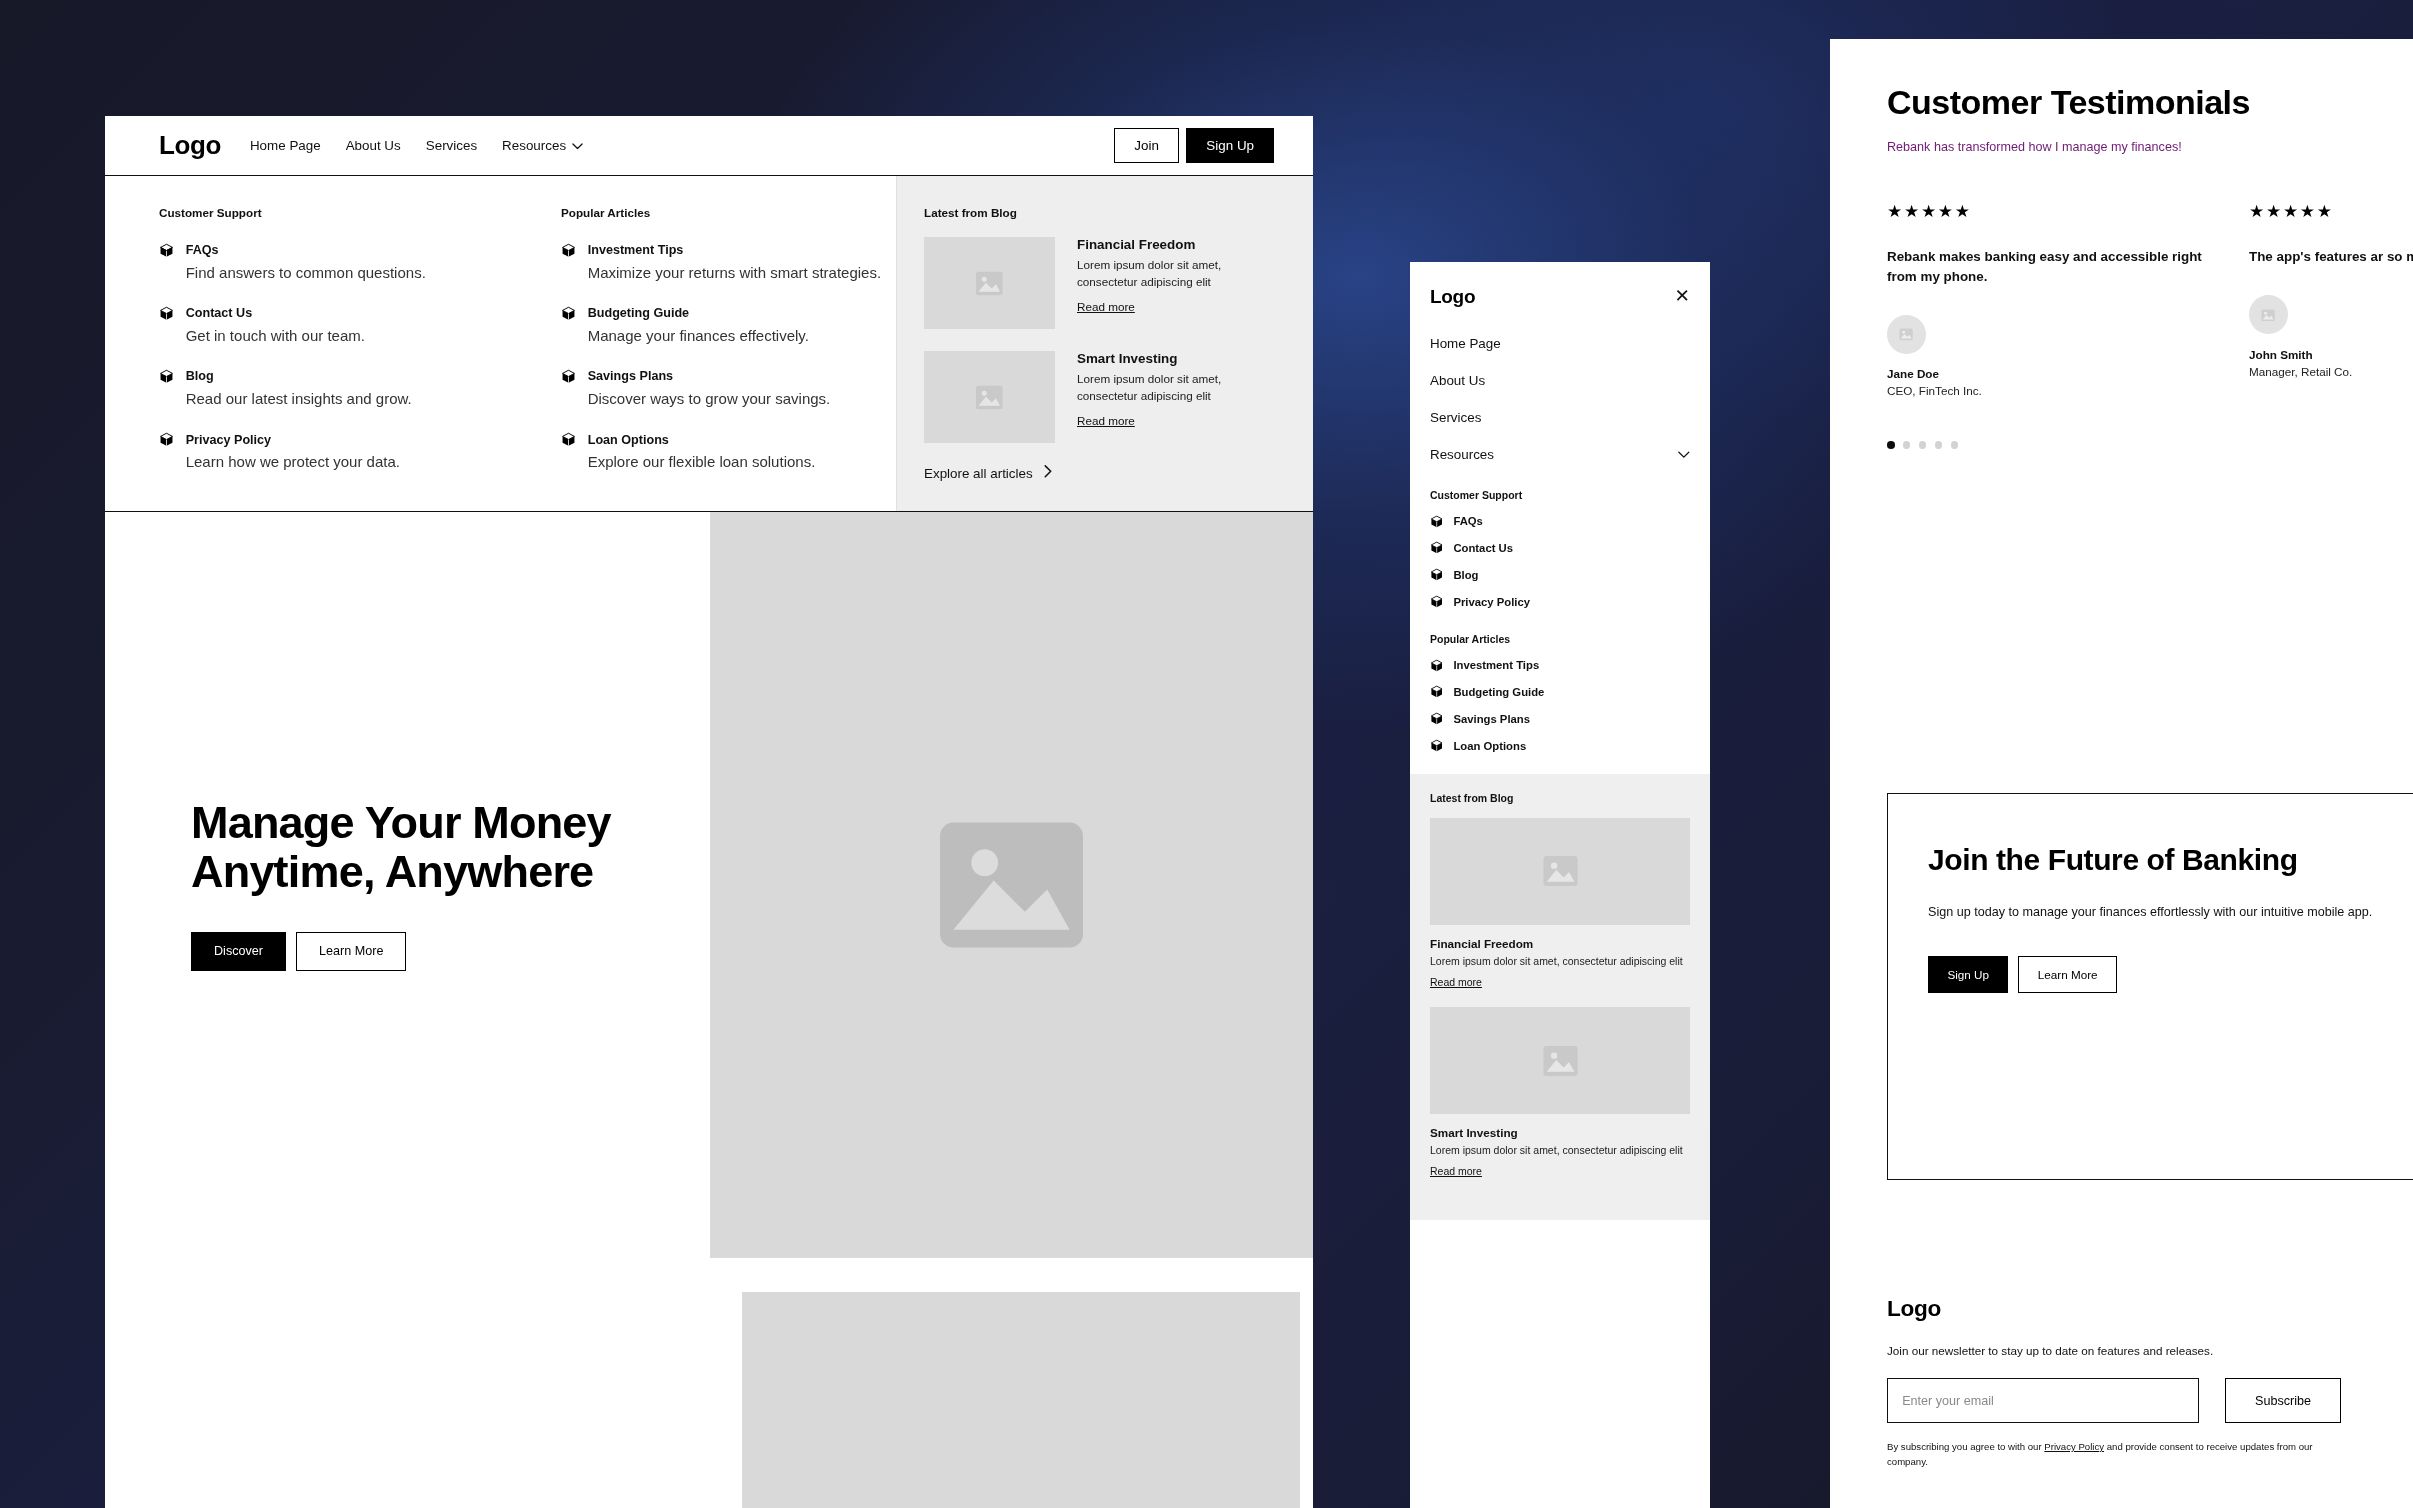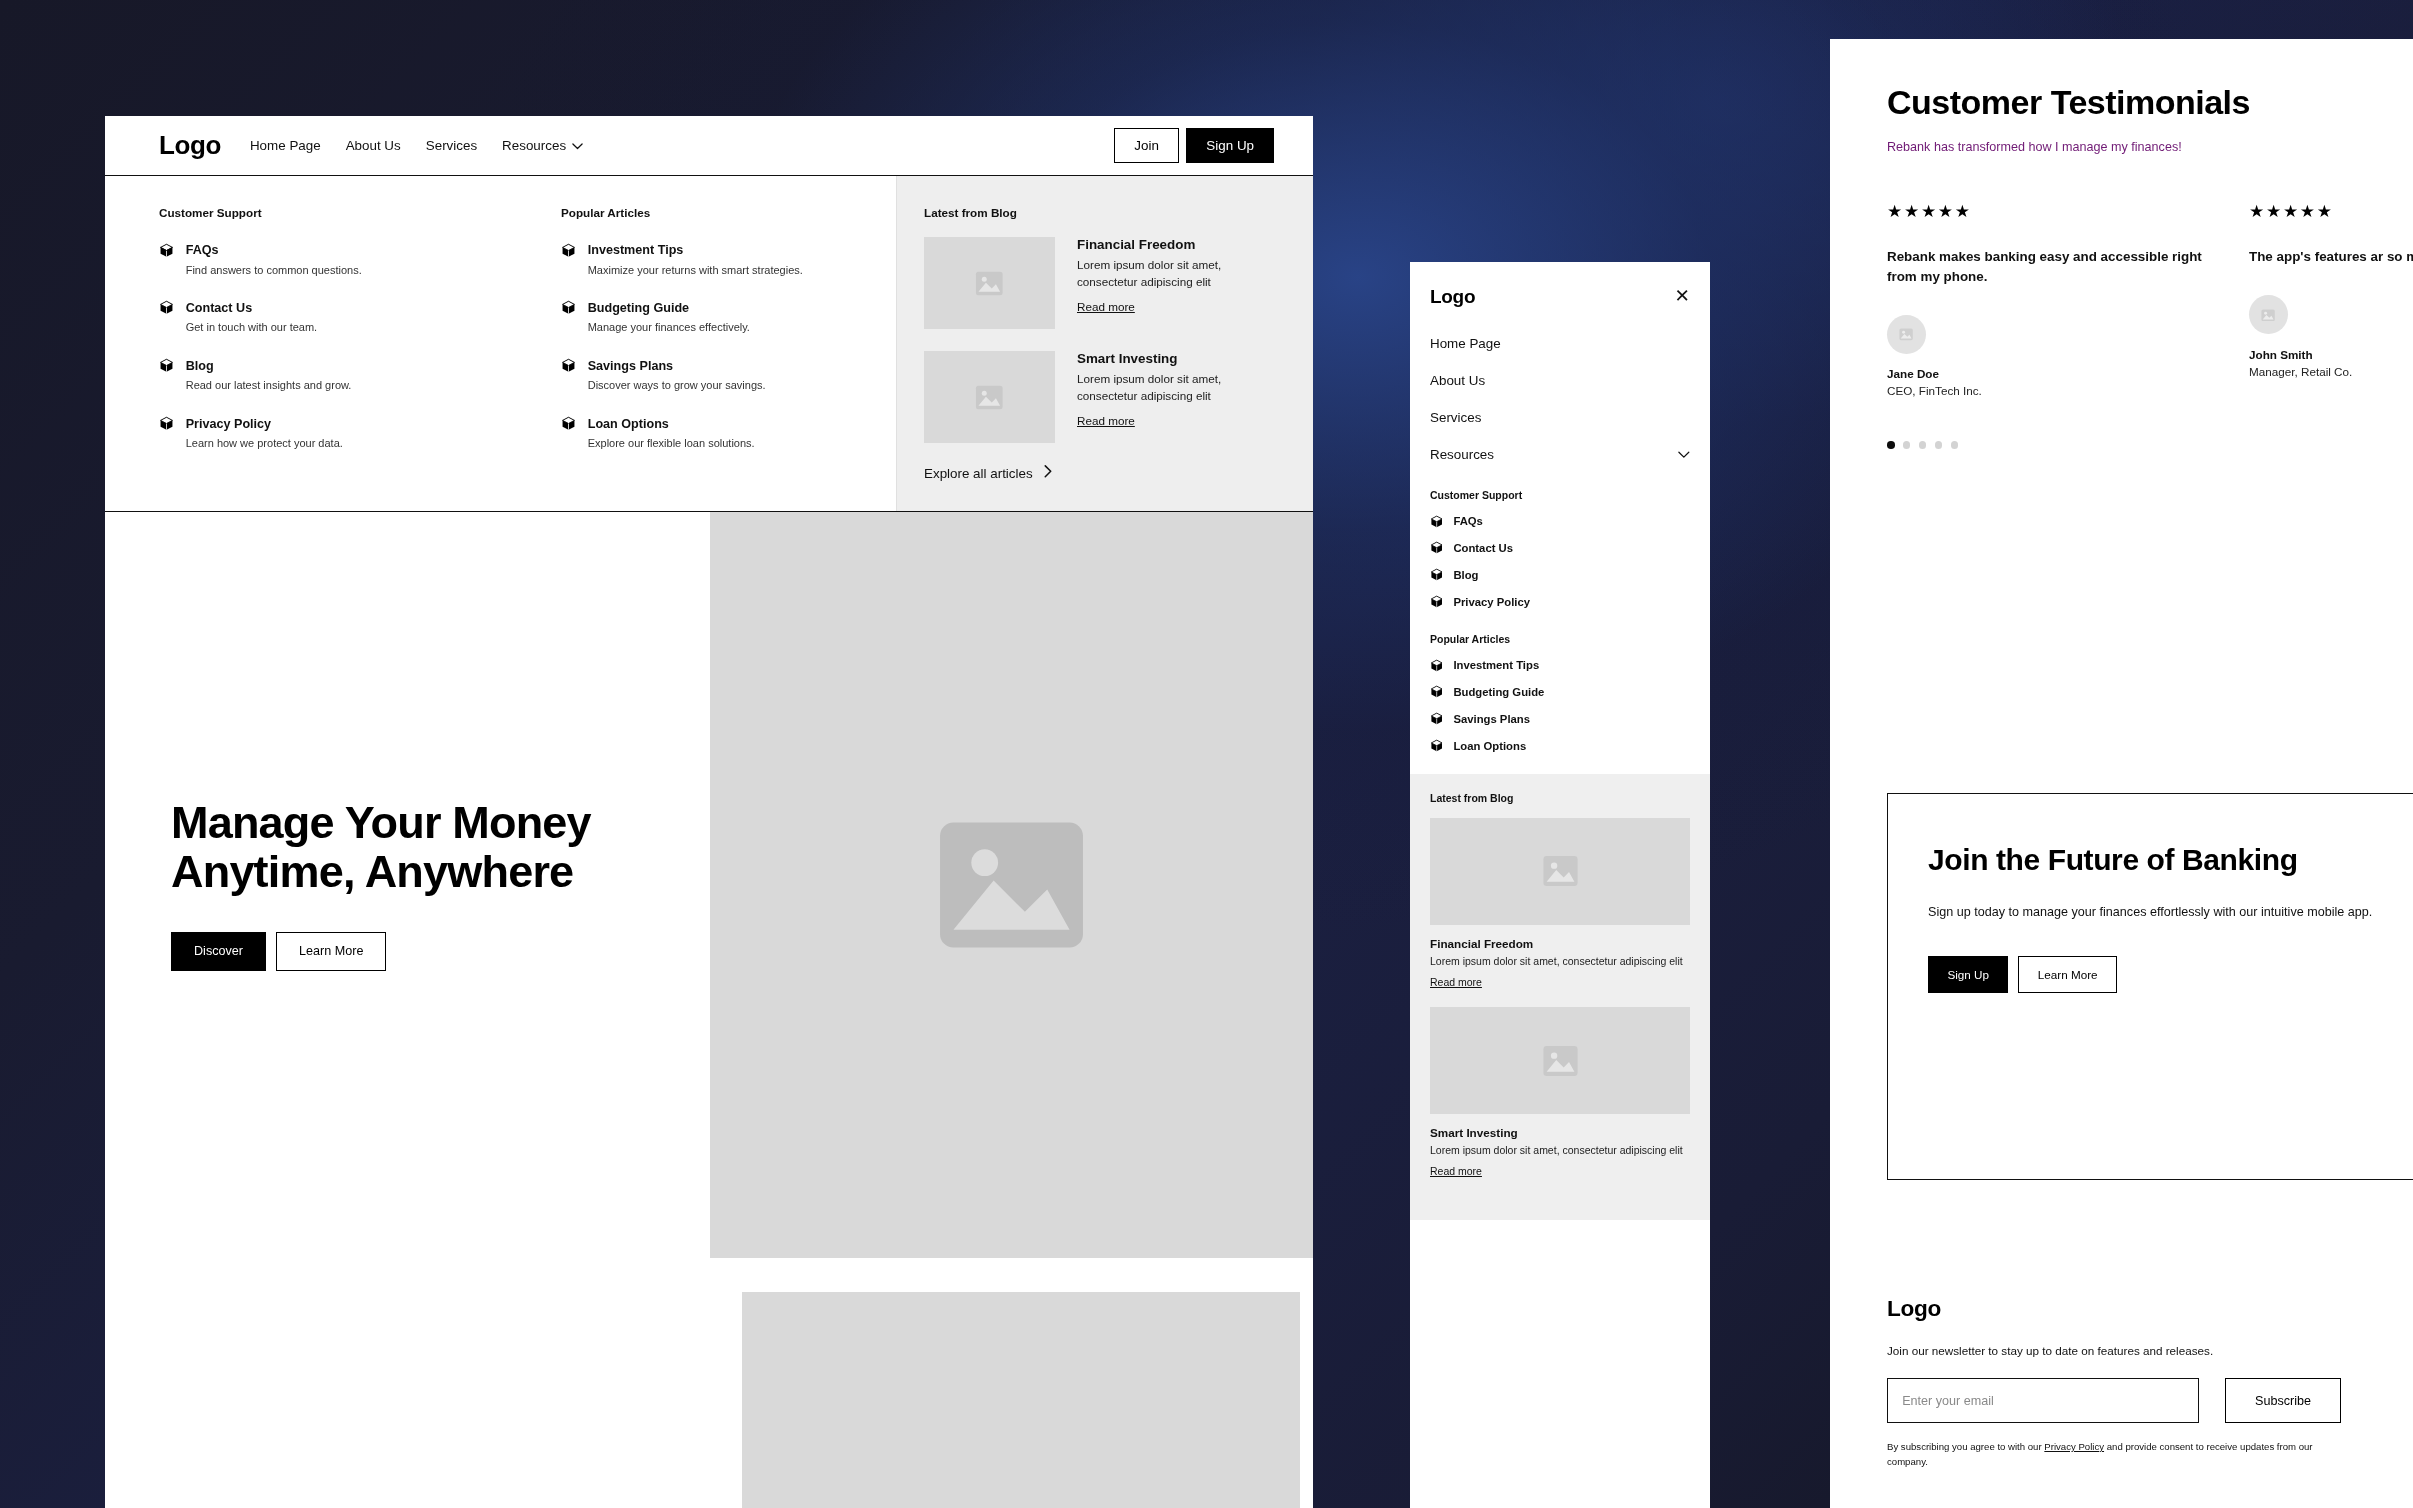--- a/index.html
+++ b/index.html
@@ -61,36 +61,36 @@
     border-bottom: 0.8px solid #111;
     min-height: 317px;
   }
   .mm-cols { display:flex; flex:1; padding: 30px 0 30px 54px; gap: 67px; }
   .mm-col { width: 335px; }
   .mm-heading { font-size: 11.7px; font-weight: 700; color:#111; margin-bottom: 23.5px; }
   .mm-item { display:flex; gap: 11.7px; margin-bottom: 23.5px; }
   .mm-item:last-child { margin-bottom:0; }
   .mm-item-body { padding-top: 0.8px; }
   .mm-item-title { font-size: 12.6px; font-weight:700; color:#111; line-height: 1.2; }
-  .mm-item-desc { font-size: 11px; color:#333; margin-top:4.2px; line-height:1.3; }
+  .mm-item-desc { font-size: 15px; color:#333; margin-top:4.2px; line-height:1.3; }
 
   #mm-blog {
     width: 468px; background:#eeeeee; padding: 30px 34px 30px 27px;
     border-left: 0.8px solid #e0e0e0;
   }
   #mm-blog-heading { font-size: 11.7px; font-weight:700; color:#111; margin-bottom: 18.4px; }
   .mm-post { display:flex; gap: 22px; margin-bottom: 22px; }
   .mm-post .img-ph { width: 131px; height: 92px; flex:none; }
   .mm-post-title { font-size: 13.4px; font-weight:700; color:#111; }
   .mm-post-desc { font-size: 11.7px; color:#222; line-height:1.45; margin-top:5px; max-width:193px; }
   .mm-post-link { font-size:11.7px; color:#111; text-decoration: underline; margin-top:8.4px; display:inline-block; cursor:pointer; }
   #mm-explore { font-size:13.4px; color:#111; display:flex; align-items:center; gap:11.7px; margin-top: 3.4px; cursor:pointer; }
 
   #desktop-hero { display:flex; height: 746px; background:#fff; }
-  #desktop-hero-left { width: 605px; padding: 0 66px; display:flex; flex-direction:column; justify-content:center; }
+  #desktop-hero-left { width: 605px; padding: 0 86px; display:flex; flex-direction:column; justify-content:center; }
   #hero-title { font-size: 45px; line-height: 1.08; font-weight: 700; color:#000; letter-spacing:-0.8px; }
   #hero-sub { font-size: 13.4px; line-height:1.6; color:#111; margin-top: 22px; max-width: 478px; }
   #hero-actions { display:flex; gap:10px; margin-top: 35px; }
   #hero-actions .btn { height: 39px; padding: 0 22px; font-size:12.6px; }
   #desktop-hero-right { flex:1; }
   #desktop-hero-right .img-ph { width:100%; height:100%; }
 
   #desktop-lower { background:#fff; height: 277px; position:relative; }
   #desktop-lower-ph { position:absolute; left: 637px; top: 34px; width: 558px; height: 268px; }
 

